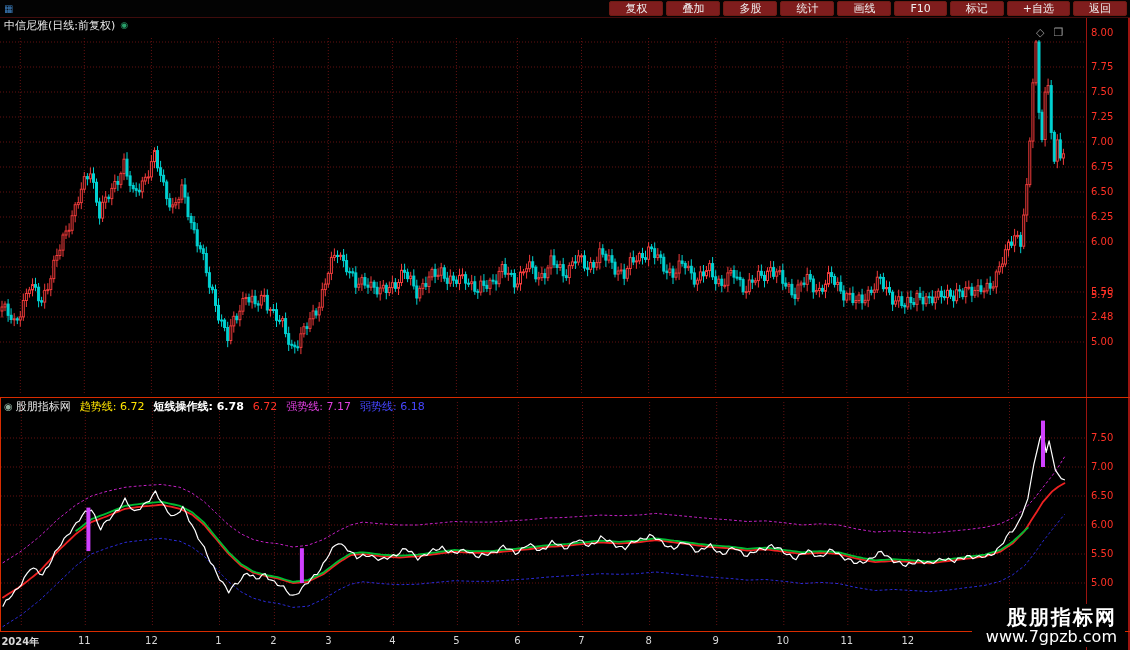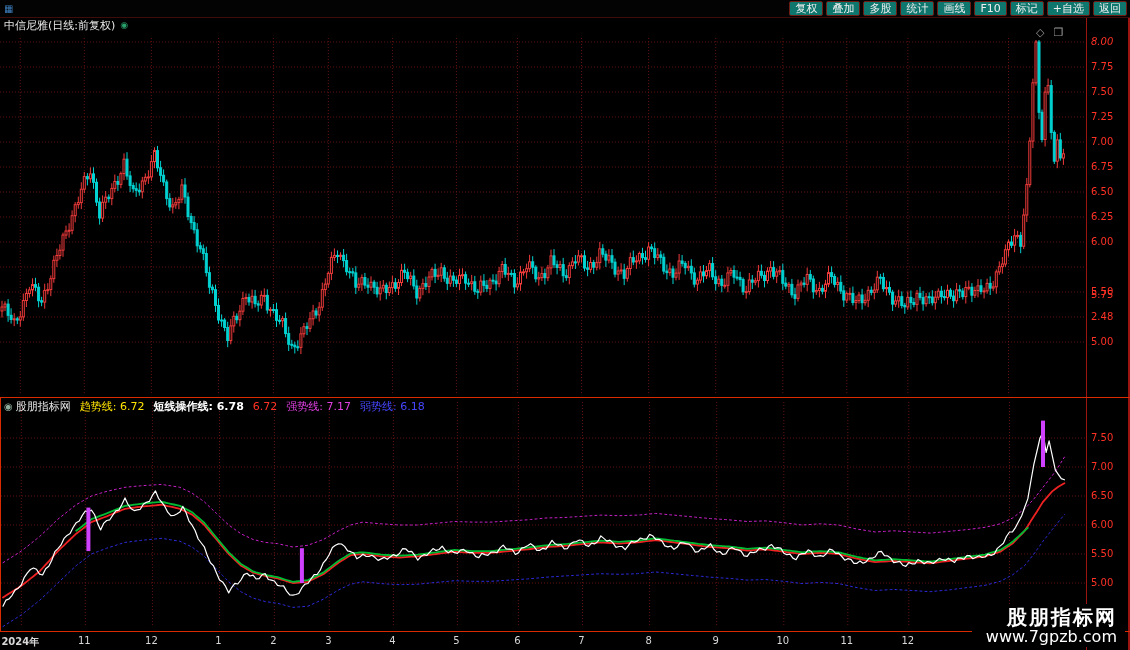--- a/index.html
+++ b/index.html
@@ -5,21 +5,21 @@
   html,body{margin:0;padding:0;background:#000;width:1130px;height:650px;overflow:hidden;
     font-family:"DejaVu Sans","Liberation Sans",sans-serif}
   .screen{position:absolute;left:0;top:0;width:1130px;height:650px;background:#000;color:#ccc}
   
   .toolbar{position:absolute;left:0;top:0;width:1130px;height:18px;background:#030303;
     border-bottom:1px solid #3f0c0c;display:flex;align-items:center;font-size:11px;box-sizing:border-box}
   .tb-icon{color:#3d7fbf;margin:0 7px 0 4px;font-size:10px}
   .tb-left{display:flex;gap:11px;color:#00b4b4;white-space:nowrap}
   .tb-item.active{color:#ffe400}
   .tb-right{margin-left:auto;display:flex;padding-right:3px}
-  .tb-btn{color:#eee;background:#0f766e;border:1px solid #6e1b14;padding:0 5px;margin-left:3px;
+  .tb-btn{color:#eee;background:#7f1d1d;border:1px solid #6e1b14;padding:0 15px;margin-left:3px;
     height:13px;line-height:13px;border-radius:2px;font-size:11px;white-space:nowrap}
   
   .titlebar{position:absolute;left:0;top:18px;width:1086px;height:14px;font-size:11px;color:#e8e8e8;
     display:flex;align-items:center;padding-left:4px;box-sizing:border-box}
   .title-badge{color:#28a06a;font-size:9px;margin-left:5px}
   
   #mainChart{position:absolute;left:0;top:32px;width:1086px;height:365px}
   #subChart{position:absolute;left:1px;top:398px;width:1084px;height:232px}
   .corner-icons{position:absolute;top:26px;left:1036px;color:#9a9a9a;font-size:11px;display:flex;gap:9px;z-index:3}
   
@@ -868,21 +868,21 @@
       <span class="date-tick" style="left: 846.85px;">11</span>
       <span class="date-tick" style="left: 907.85px;">12</span>
       <span class="date-tick" style="left: 1008.5px;">1</span>
     </div>
 
   <div class="watermark">
     <div class="wm1">股朋指标网</div>
     <div class="wm2">www.7gpzb.com</div>
   </div>
 
-<span class="axis-label" style="top: 36px; font-style: italic;">8.00</span>
+<span class="axis-label" style="top: 27px;">8.00</span>
     <span class="axis-label" style="top: 61px;">7.75</span>
     <span class="axis-label" style="top: 86px;">7.50</span>
     <span class="axis-label" style="top: 111px;">7.25</span>
     <span class="axis-label" style="top: 136px;">7.00</span>
     <span class="axis-label" style="top: 161px;">6.75</span>
     <span class="axis-label" style="top: 186px;">6.50</span>
     <span class="axis-label" style="top: 211px;">6.25</span>
     <span class="axis-label" style="top: 236px;">6.00</span>
     <span class="axis-label" style="top: 261px; margin-top: 28px;">5.75</span>
     <span class="axis-label" style="top: 286px;">5.50</span>

